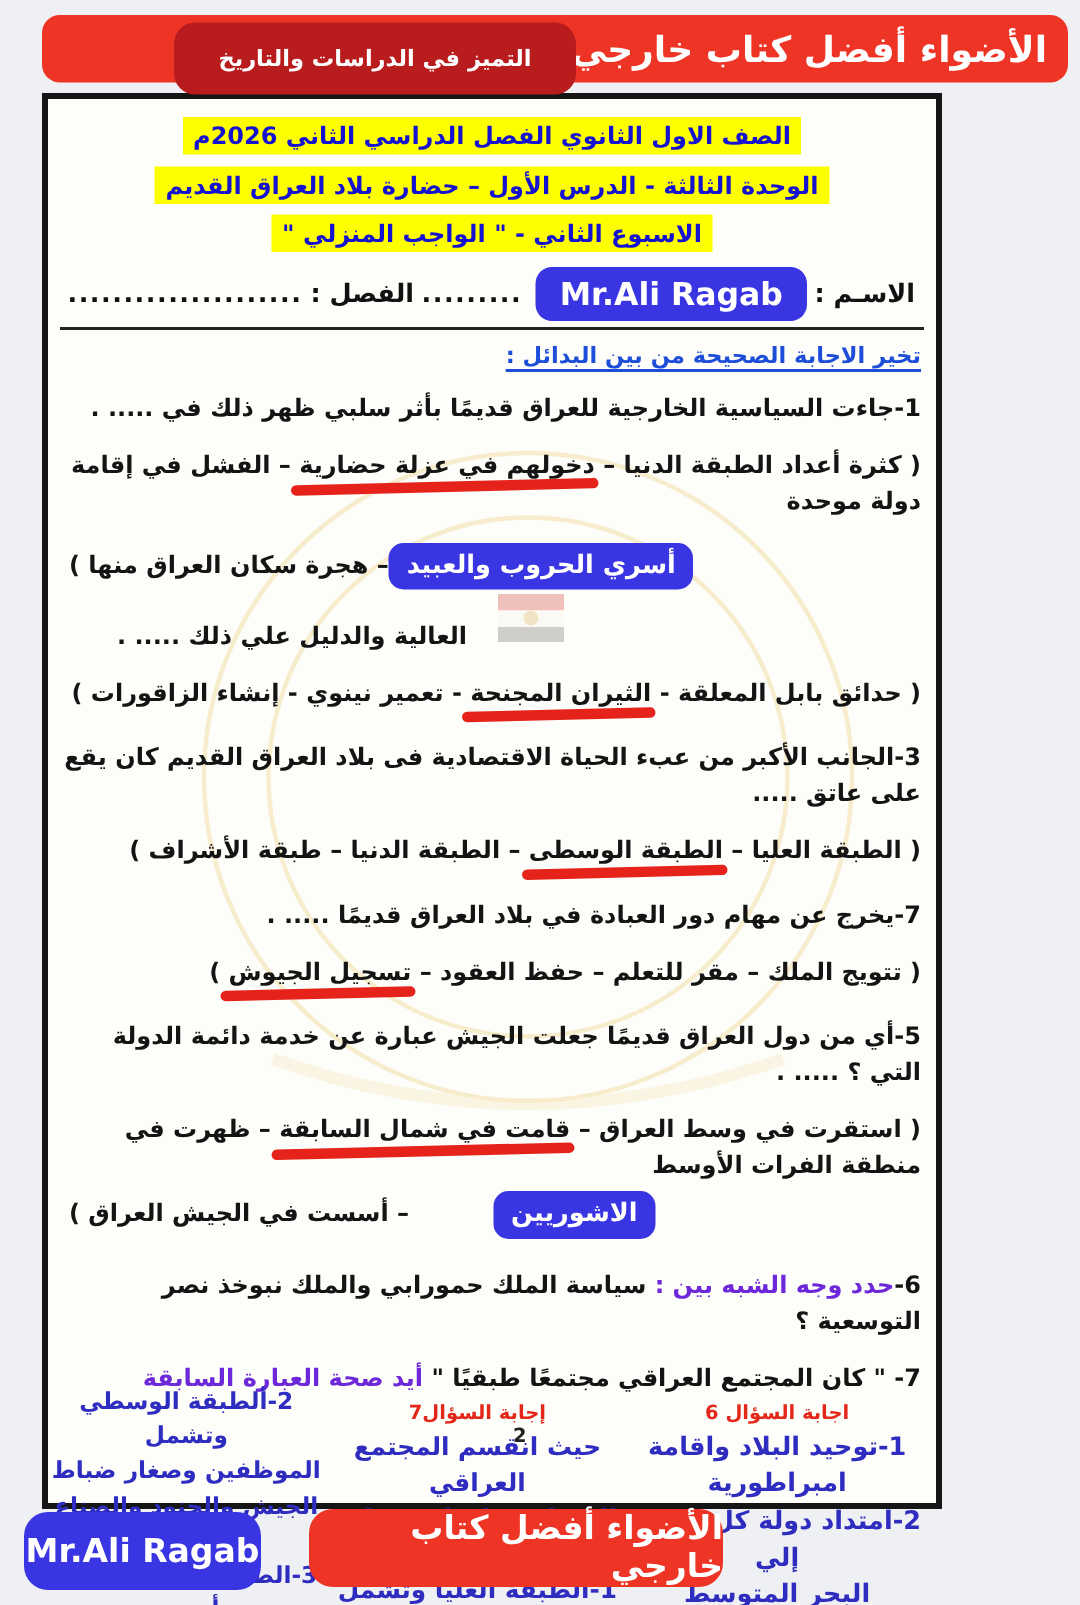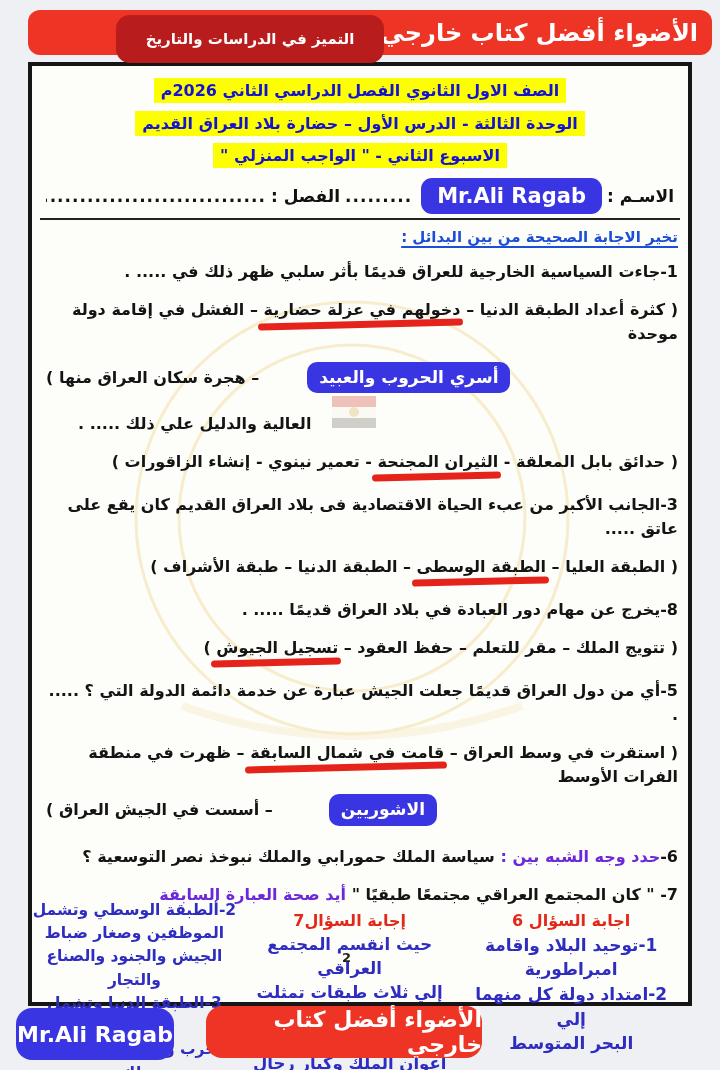--- a/index.html
+++ b/index.html
@@ -28,21 +28,21 @@
     color:#fff;font-weight:bold;font-size:22px;
   }
   .footer-red{
     position:absolute;left:206px;top:1006px;width:276px;height:52px;
     background:#ee3425;border-radius:16px;z-index:5;
     display:flex;align-items:center;justify-content:center;direction:rtl;
     color:#fff;font-weight:bold;font-size:22px;
   }
   
   .page{
-    position:absolute;left:28px;top:62px;width:664px;height:944px;
+    position:absolute;left:28px;top:62px;width:600px;height:944px;
     background:#fdfdfa;border:4px solid #161616;box-sizing:border-box;
     direction:rtl;padding:12px 8px 0 8px;z-index:1;
   }
   .wm{position:absolute;left:0;top:0;width:656px;height:936px;z-index:0;pointer-events:none;}
   .content{position:relative;z-index:2;}
   
   .hl-line{text-align:center;margin:0 0 7px 0;}
   .hl{
     background:#fdff00;color:#1613d0;font-weight:bold;font-size:16px;
     padding:3px 7px;line-height:1.6;
@@ -68,30 +68,30 @@
   .shift-left{text-align:left;padding-left:36px;}
   .cont-row{text-align:left;padding-left:4px;margin-top:-3px;}
   .red-part{color:#6d28d9;}
   .mk{position:relative;white-space:nowrap;}
   .mk::after{
     content:"";position:absolute;right:-3px;left:-5px;bottom:-9px;height:7px;
     background:#e5231b;border-radius:6px;transform:rotate(-1.4deg);
   }
   .blue-badge{
     background:#3a35e2;color:#fff;font-weight:bold;font-size:17px;
-    padding:3px 12px;border-radius:10px;display:inline-block;margin-left:48px;
+    padding:3px 12px;border-radius:10px;display:inline-block;
   }
   .badge-gap{margin-left:56px;}
   
   .answers{
     display:grid;grid-template-columns:34% 34% 32%;direction:rtl;
     margin-top:2px;column-gap:4px;
   }
   .ans-header{
-    color:#e32819;font-size:16px;font-weight:bold;text-align:center;margin:0 0 3px 0;
+    color:#e32819;font-size:13px;font-weight:bold;text-align:center;margin:0 0 3px 0;
   }
   .hand{
     color:#2f2cc0;font-weight:bold;text-align:center;
     white-space:pre-line;font-size:17px;line-height:1.45;
   }
   .col-cont .hand{font-size:15.5px;line-height:1.5;}
   .col-cont{margin-top:-12px;}
   .col-mid .hand{font-size:16.5px;}
   .pagenum{position:absolute;left:310px;top:884px;font-size:13px;font-weight:bold;color:#222;z-index:3;}
 </style>
@@ -156,21 +156,21 @@
     <div class="q opts cont-row">
       <span class="blue-badge">أسري الحروب والعبيد</span><span>– هجرة سكان العراق منها )</span>
     </div>
 
     <div class="q shift-left">العالية والدليل علي ذلك ..... .</div>
     <div class="q opts"><span>( حدائق بابل المعلقة - </span><span class="mk">الثيران المجنحة</span><span> - تعمير نينوي - إنشاء الزاقورات )</span></div>
 
     <div class="q">3-الجانب الأكبر من عبء الحياة الاقتصادية فى بلاد العراق القديم كان يقع على عاتق .....</div>
     <div class="q opts"><span>( الطبقة العليا – </span><span class="mk">الطبقة الوسطى</span><span> – الطبقة الدنيا – طبقة الأشراف )</span></div>
 
-    <div class="q">8-يخرج عن مهام دور العبادة في بلاد العراق قديمًا ..... .</div>
+    <div class="q">7-يخرج عن مهام دور العبادة في بلاد العراق قديمًا ..... .</div>
     <div class="q opts"><span>( تتويج الملك – مقر للتعلم – حفظ العقود – </span><span class="mk">تسجيل الجيوش</span><span> )</span></div>
 
     <div class="q">5-أي من دول العراق قديمًا جعلت الجيش عبارة عن خدمة دائمة الدولة التي ؟ ..... .</div>
     <div class="q opts" style="margin-bottom:8px;"><span>( استقرت في وسط العراق – </span><span class="mk">قامت في شمال السابقة</span><span> – ظهرت في منطقة الفرات الأوسط</span></div>
     <div class="q opts cont-row">
       <span class="blue-badge badge-gap">الاشوريين</span><span>– أسست في الجيش العراق )</span>
     </div>
 
     <div class="q"><span>6-</span><span class="red-part">حدد وجه الشبه بين :</span><span> سياسة الملك حمورابي والملك نبوخذ نصر التوسعية ؟</span></div>
 

